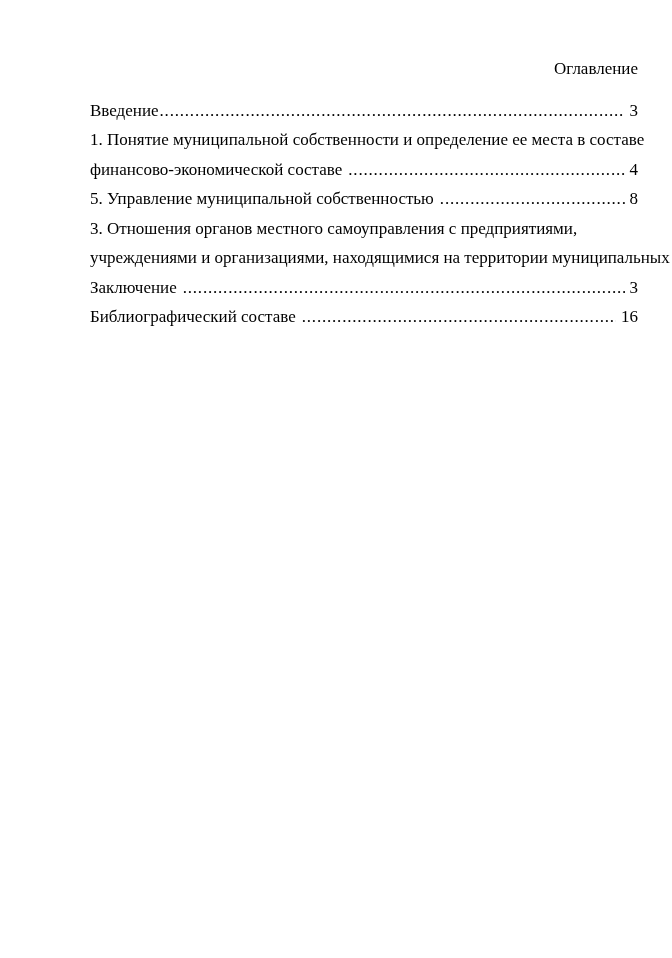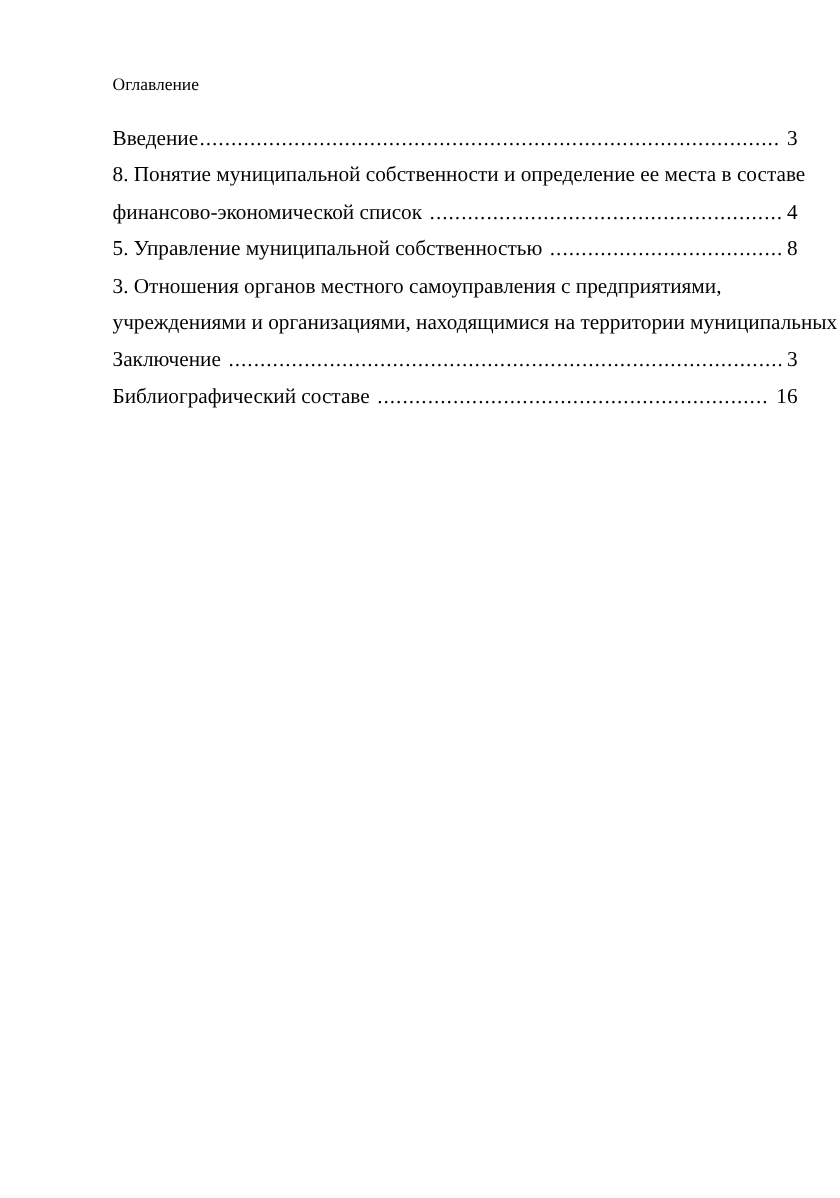--- a/index.html
+++ b/index.html
@@ -13,23 +13,23 @@
     width: 672px; height: 958px;
     padding: 54px 34px 0 90px;
     font-family: "Liberation Serif", "DejaVu Serif", serif;
     font-size: 17px;
     line-height: 29.5px;
     color: #000000;
     overflow: hidden;
   }
   .title {
     margin: 0;
-    font-size: 14px;
+    font-size: 17px;
     font-weight: normal;
-    text-align: left;
+    text-align: right;
   }
   .toc { margin-top: 12px; }
   .entry { margin: 0; }
   .line {
     display: flex;
     align-items: baseline;
     white-space: nowrap;
   }
   .line .t { flex: 0 0 auto; }
   .line.plain { display: block; white-space: nowrap; }
@@ -62,24 +62,24 @@
     <div class="entry tight">
       <div class="line">
         <span class="t">Введение</span>
         <span class="leader"></span>
         <span class="pg">3</span>
       </div>
     </div>
 
     <div class="entry">
       <div class="line plain">
-        <span class="t">8. Понятие муниципальной собственности и определение ее места в составе</span>
+        <span class="t">1. Понятие муниципальной собственности и определение ее места в составе</span>
       </div>
       <div class="line">
-        <span class="t">финансово-экономической список</span>
+        <span class="t">финансово-экономической составе</span>
         <span class="leader"></span>
         <span class="pg">4</span>
       </div>
     </div>
 
     <div class="entry">
       <div class="line">
         <span class="t">5. Управление муниципальной собственностью</span>
         <span class="leader"></span>
         <span class="pg">8</span>

